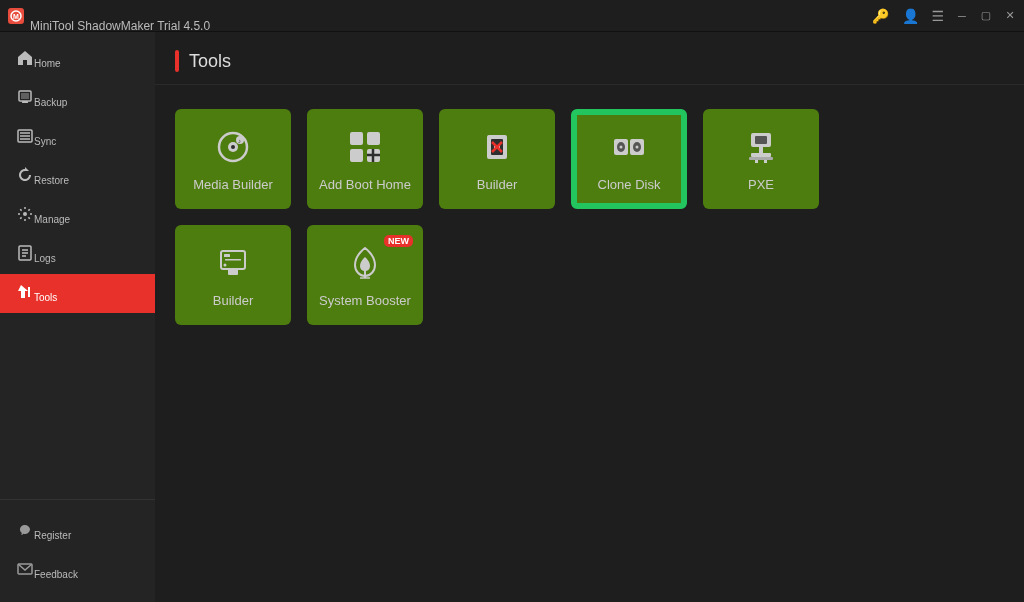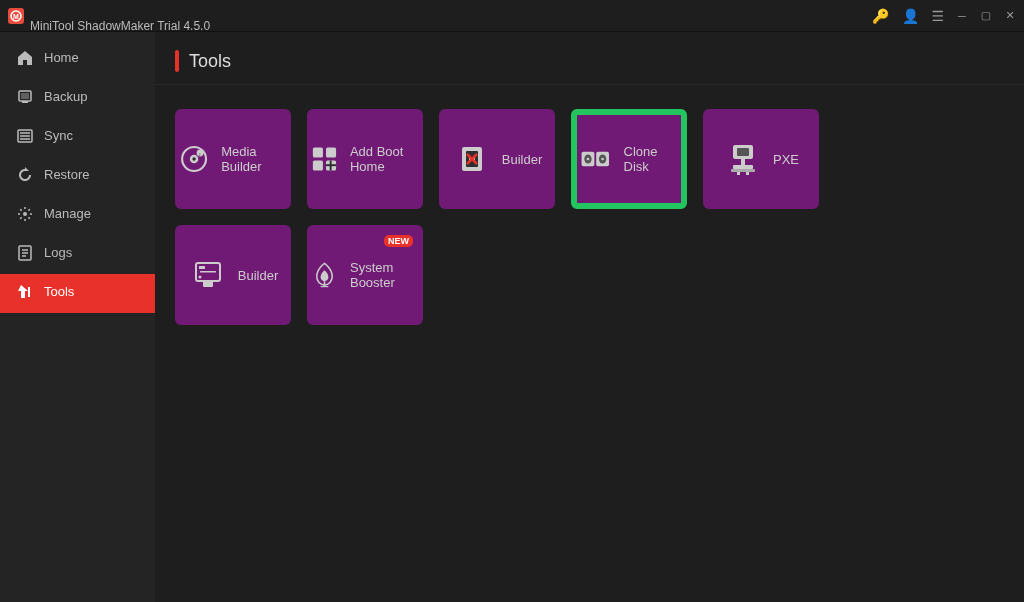--- a/index.html
+++ b/index.html
@@ -84,25 +84,24 @@
       flex-shrink: 0;
     }
     .sidebar-nav {
       flex: 1;
       display: flex;
       flex-direction: column;
       padding-top: 8px;
     }
     .sidebar-item {
       display: flex;
-      align-items: flex-start;
-      gap: 10px;
+      align-items: flex-end;
       padding: 10px 16px;
       cursor: pointer;
-      font-size: 13px;
+      font-size: 10px;
       color: #bbb;
       transition: background 0.15s;
     }
     .sidebar-item.active {
       background: #e8312a;
       color: #fff;
     }
     .sidebar-icon {
       font-size: 15px;
       width: 18px;
@@ -146,24 +145,24 @@
       flex-direction: column;
       gap: 16px;
     }
     .tools-row {
       display: flex;
       gap: 16px;
     }
     .tool-card {
       width: 116px;
       height: 100px;
-      background: #701a75;
+      background: #4d7c0f;
       border-radius: 6px;
       display: flex;
-      flex-direction: row;
+      flex-direction: column;
       align-items: center;
       justify-content: center;
       gap: 10px;
       cursor: pointer;
       transition: background 0.15s;
       border: 2px solid transparent;
       position: relative;
     }
     .tool-card.active-selected {
       border: 6px solid #22c55e;
@@ -275,20 +274,40 @@
       </div>
       <div class="sidebar-item active">
         <span class="sidebar-icon">
           <svg width="16" height="16" viewBox="0 0 16 16" fill="white">
               <path d="M4 1L1 7h3v7h4V7h3L4 1zM11 3h2v10h-2z"></path>
             </svg>
         </span>
         <span>Tools</span>
       </div>
     </nav>
+    <div class="sidebar-bottom">
+      <div class="sidebar-item">
+        <span class="sidebar-icon">
+          <svg width="16" height="16" viewBox="0 0 16 16" fill="#999">
+              <path d="M13 7c-.5-2.2-2.5-4-5-4C5.1 3 3 5.1 3 7.5c0 1.6.9 3 2.2 3.8L4 12l1 1 1.3-1.3c.5.2 1.1.3 1.7.3 2.8 0 5-2.2 5-5h-1.5L13 7z"></path>
+              <circle cx="8" cy="8" r="1.5" fill="#999"></circle>
+            </svg>
+        </span>
+        <span>Register</span>
+      </div>
+      <div class="sidebar-item">
+        <span class="sidebar-icon">
+          <svg width="16" height="16" viewBox="0 0 16 16" fill="none" stroke="#999" stroke-width="1.5">
+              <rect x="1" y="3" width="14" height="10" rx="1"></rect>
+              <polyline points="1,3 8,9 15,3"></polyline>
+            </svg>
+        </span>
+        <span>Feedback</span>
+      </div>
+    </div>
   </div>
 
   <div class="content">
     <div class="content-header">
       <div class="content-title-bar"></div>
       <span class="content-title">Tools</span>
     </div>
     <div class="tools-grid">
 
       <div class="tools-row">

